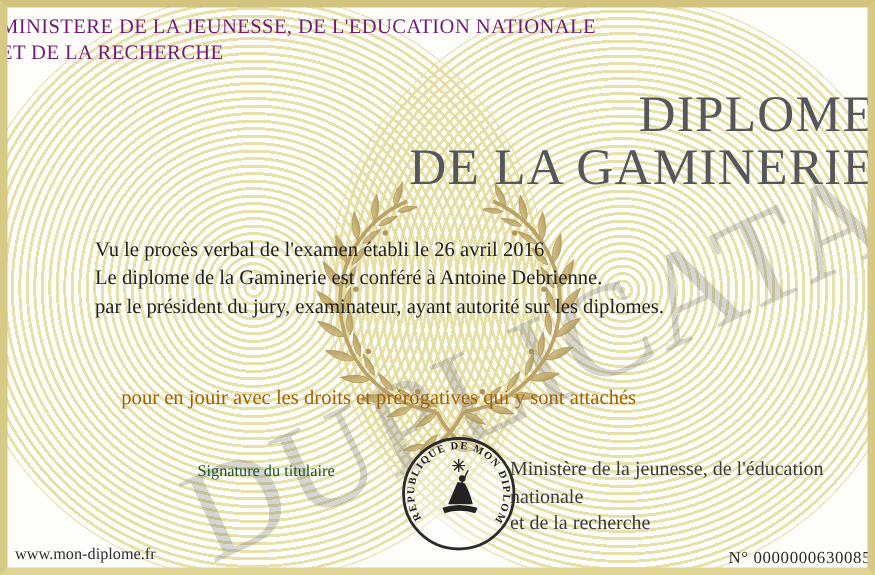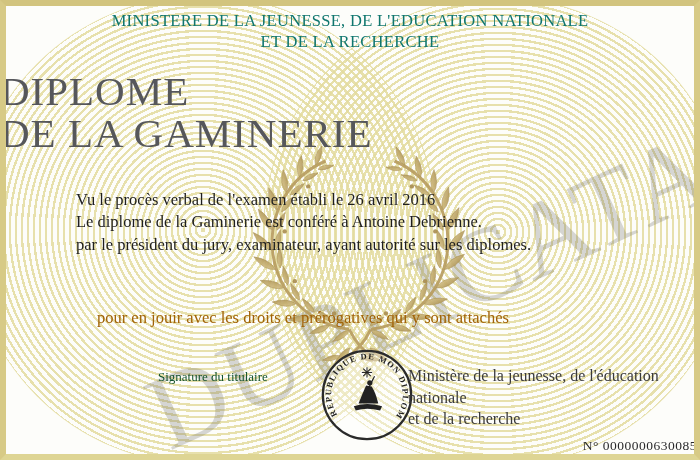--- a/index.html
+++ b/index.html
@@ -17,23 +17,23 @@
   .rings-left{left:-32px;top:-5px;}
   .rings-right{left:263px;top:-3px;}
   
   .watermark{
     position:absolute;left:105px;top:235px;width:650px;height:112px;
     font-size:106px;line-height:112px;text-align:center;letter-spacing:3px;
     color:rgba(110,110,108,0.28);transform:rotate(-25deg);transform-origin:center;
     z-index:2;white-space:nowrap;pointer-events:none;
   }
   .wreath{position:absolute;left:250px;top:120px;width:220px;height:250px;z-index:3;opacity:.92;}
-  .hdr{position:absolute;left:0;top:11px;width:100%;text-align:center;
-       font-size:16.5px;line-height:20.5px;letter-spacing:.3px;color:#0f766e;z-index:4;}
-  .title{position:absolute;left:0;top:70px;width:100%;text-align:left;
+  .hdr{position:absolute;left:0;top:11px;width:100%;
+       font-size:16.5px;line-height:20.5px;letter-spacing:.3px;color:#701a75;z-index:4;}
+  .title{position:absolute;left:0;top:70px;width:100%;text-align:right;
        font-size:41px;line-height:42px;letter-spacing:1px;color:#56575b;z-index:4;}
   .body-text{position:absolute;left:76px;top:189px;font-size:16.5px;line-height:22.3px;
        color:#1f1f1f;z-index:4;white-space:nowrap;}
   .rights{position:absolute;left:97px;top:308px;font-size:16.5px;color:#a16207;z-index:4;white-space:nowrap;}
   .sig{position:absolute;left:158px;top:369px;font-size:13px;color:#14532d;z-index:4;}
   .mfoot{position:absolute;left:408px;top:365px;font-size:16px;line-height:21.5px;color:#3a3a3c;z-index:4;}
   .seal{position:absolute;left:320px;top:348px;width:94px;height:94px;z-index:4;}
   .site{position:absolute;left:12px;top:435px;font-size:13px;color:#2e2e30;z-index:4;}
   .serial{position:absolute;right:3px;top:438px;font-size:13.5px;color:#2a2a2c;z-index:4;letter-spacing:.5px;}
   .frame{position:absolute;left:0;top:0;width:700px;height:460px;box-sizing:border-box;
@@ -160,16 +160,17 @@
       <line x1="44" y1="58" x2="58" y2="30" stroke="#222" stroke-width="1.3"></line>
       <path d="M36 62 Q50 57 66 62 L64 66.5 Q50 62.5 38 66.5 Z" fill="#222"></path>
     </g>
   </svg>
 
   <div class="mfoot">
     <div>Ministère de la jeunesse, de l'éducation nationale</div>
     <div>et de la recherche</div>
   </div>
 
+  <div class="site">www.mon-diplome.fr</div>
   <div class="serial">N° 0000000630085</div>
 
   <div class="frame"></div>
 </div>
 
 </body></html>

